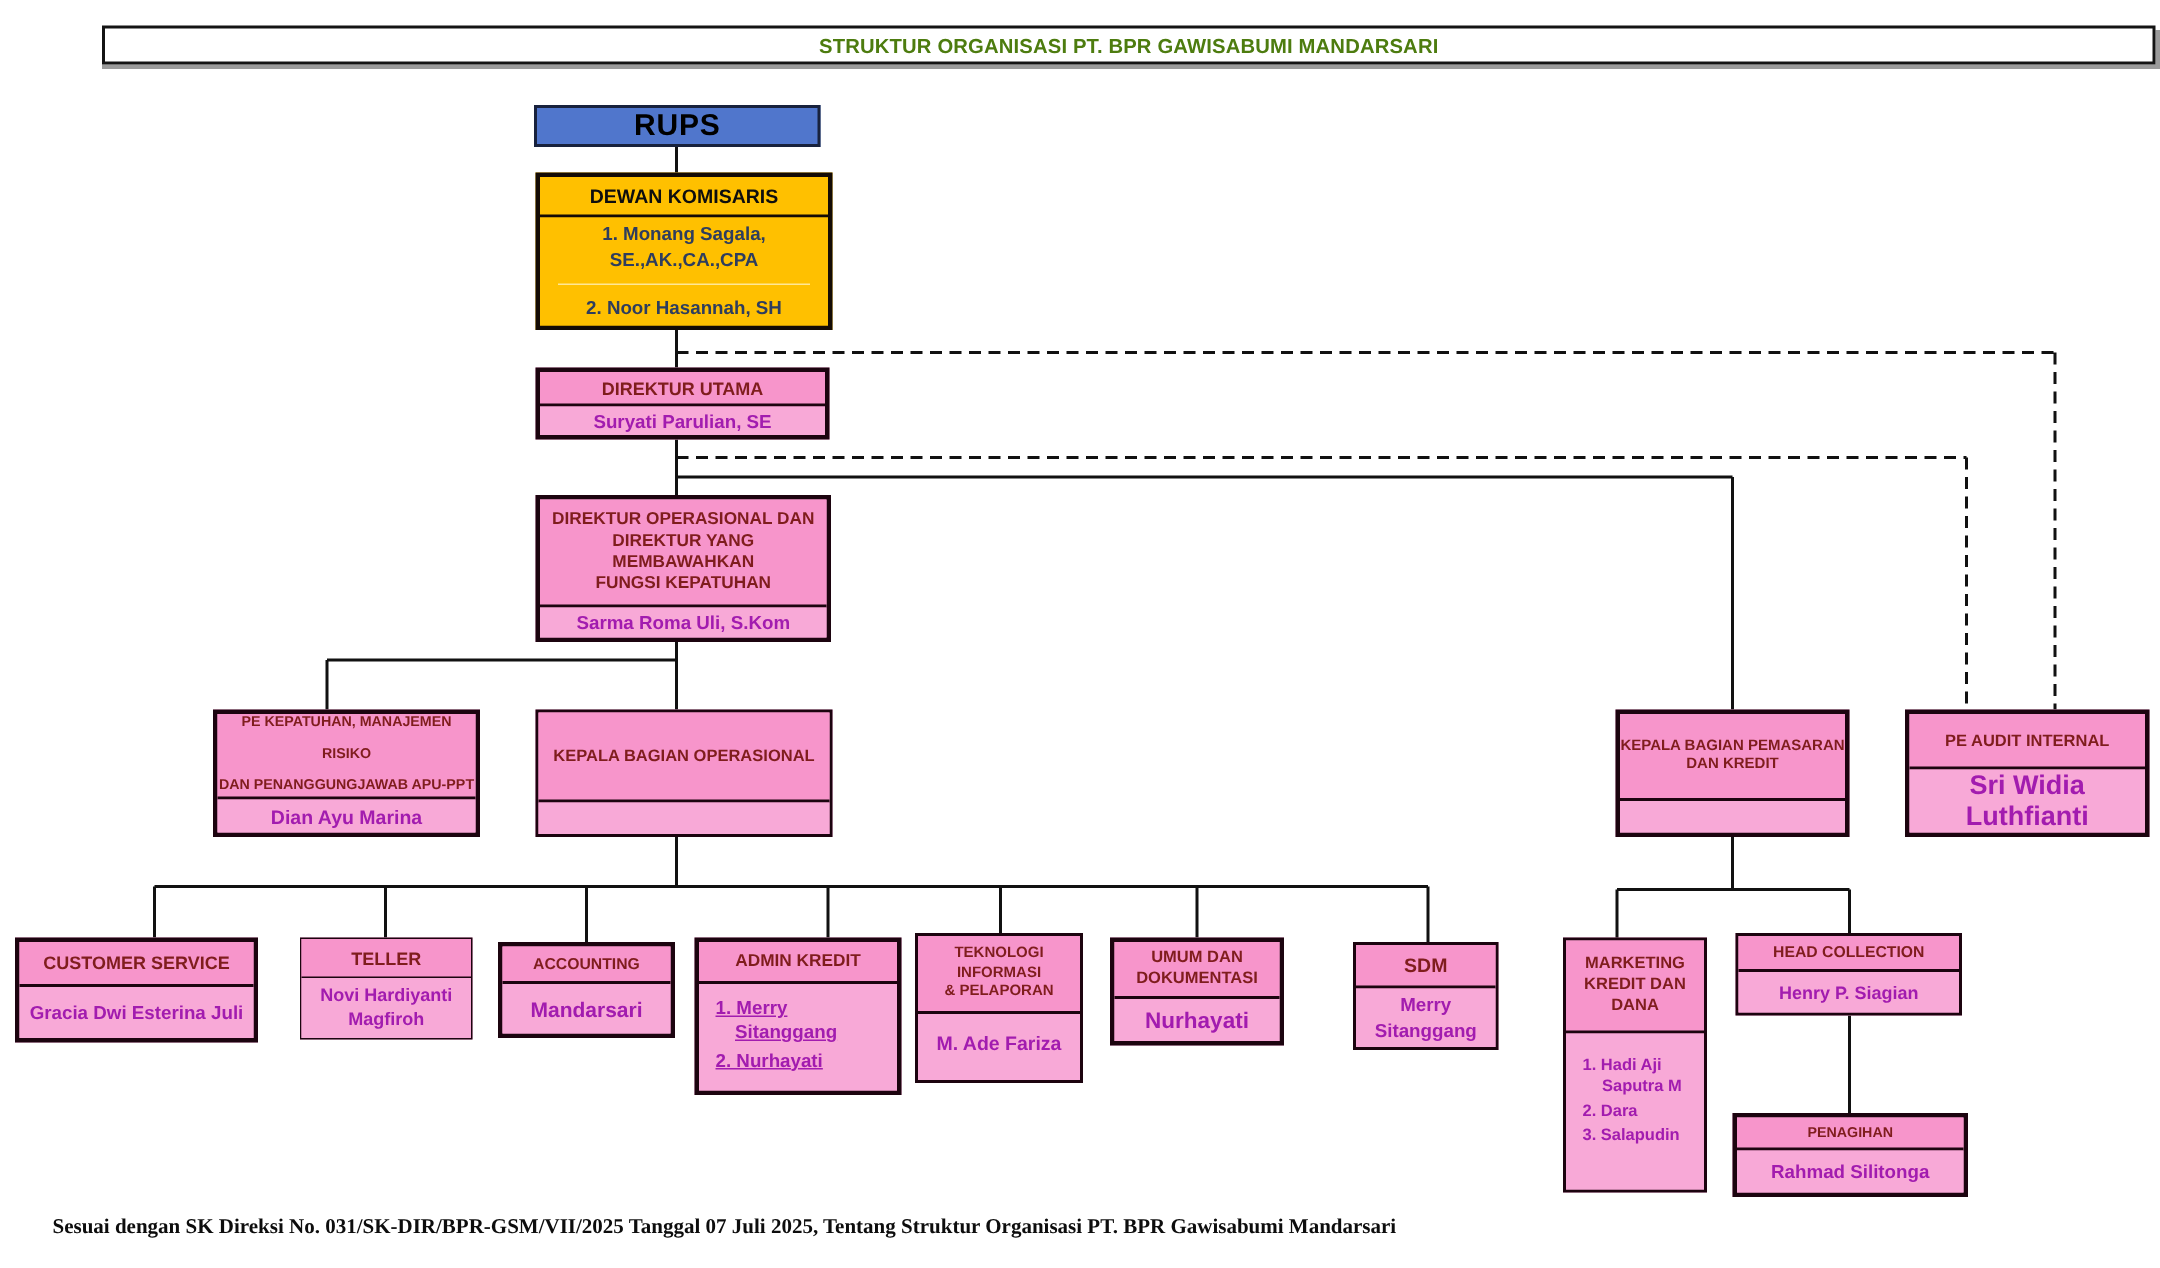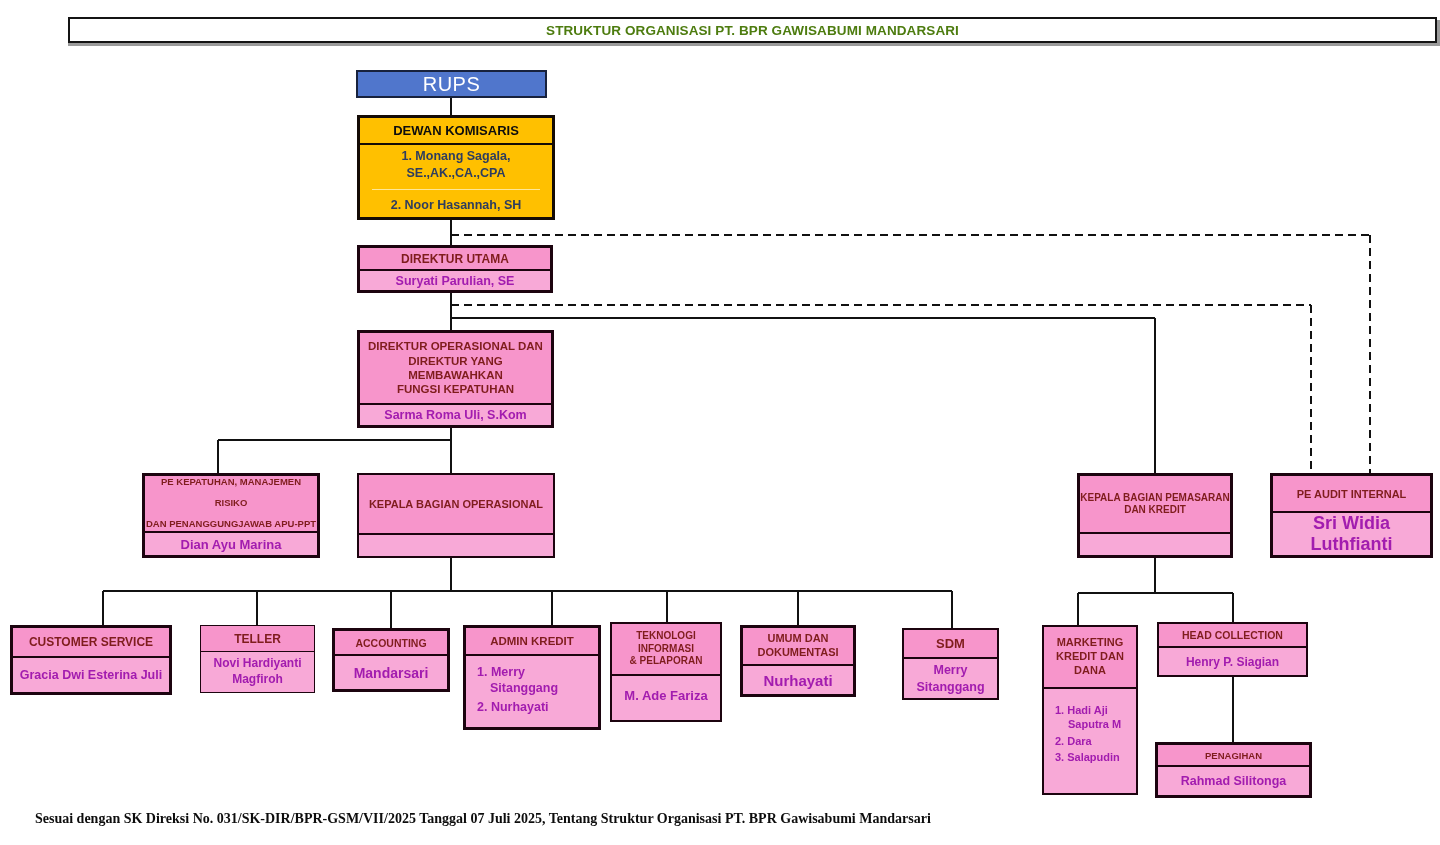--- a/index.html
+++ b/index.html
@@ -25,21 +25,21 @@
     border:2px solid #1c040f;background:#f89fd1;
   }
   .b3{border-width:3px;}
   .b15{border-width:1.5px;}
   .band{box-sizing:border-box;display:flex;flex-direction:column;align-items:center;justify-content:center;text-align:center;}
   .band.title{border-bottom:2px solid #1c040f;background:#f795cb;color:#7f1d1d;font-weight:bold;}
   .band.name{flex:1;background:#f8a9d7;color:#a21caf;font-weight:bold;}
   .tl{line-height:1.25;}
   
   .rups{background:#5076cc;border:2px solid #18223d;align-items:center;justify-content:center;}
-  .rups .t{font-size:20px;font-weight:normal;color:#ffffff;letter-spacing:.5px;}
+  .rups .t{font-size:20px;font-weight:bold;color:#000000;letter-spacing:.5px;}
   .dk{background:#ffc000;border:3px solid #140b05;}
   .dk .band.title{background:#ffc000;color:#0e0e0e;border-bottom:2px solid #140b05;font-size:13px;}
   .dk .band.name{background:#ffc000;color:#2e3d5e;font-size:12.5px;}
   .dk .member{line-height:1.35;}
   .dk .member + .member{border-top:1px solid rgba(255,244,200,.75);padding-top:7px;margin-top:8px;width:88%;}
   .listband{align-items:flex-start;justify-content:flex-start;text-align:left;padding:8px 6px 4px 8px;}
   .listband .li{padding-left:16px;text-indent:-13px;line-height:1.3;margin-bottom:2px;}
   .footer{
     position:absolute;left:35px;top:811px;z-index:1;
     font-family:"Liberation Serif",serif;font-weight:bold;font-size:14px;color:#0d0d0d;
@@ -142,21 +142,21 @@
     <div class="band name" style="font-size:12px;line-height:1.3;">Novi Hardiyanti Magfiroh</div>
   </div>
 
   <div class="box b3" style="left:332px;top:628px;width:118px;height:64px;">
     <div class="band title" style="height:25px;font-size:10.5px;">ACCOUNTING</div>
     <div class="band name" style="font-size:14px;">Mandarsari</div>
   </div>
 
   <div class="box b3" style="left:463px;top:625px;width:138px;height:105px;">
     <div class="band title" style="height:28px;font-size:11.5px;">ADMIN KREDIT</div>
-    <div class="band name listband" style="font-size:12.5px;">
+    <div class="band name listband" style="font-size:12.5px;text-decoration:underline;">
       <div class="li">1. Merry Sitanggang</div>
       <div class="li">2. Nurhayati</div>
     </div>
   </div>
 
   <div class="box b3" style="left:740px;top:625px;width:116px;height:72px;">
     <div class="band title" style="height:38px;font-size:11px;">
       <div class="tl">UMUM DAN</div>
       <div class="tl">DOKUMENTASI</div>
     </div>

